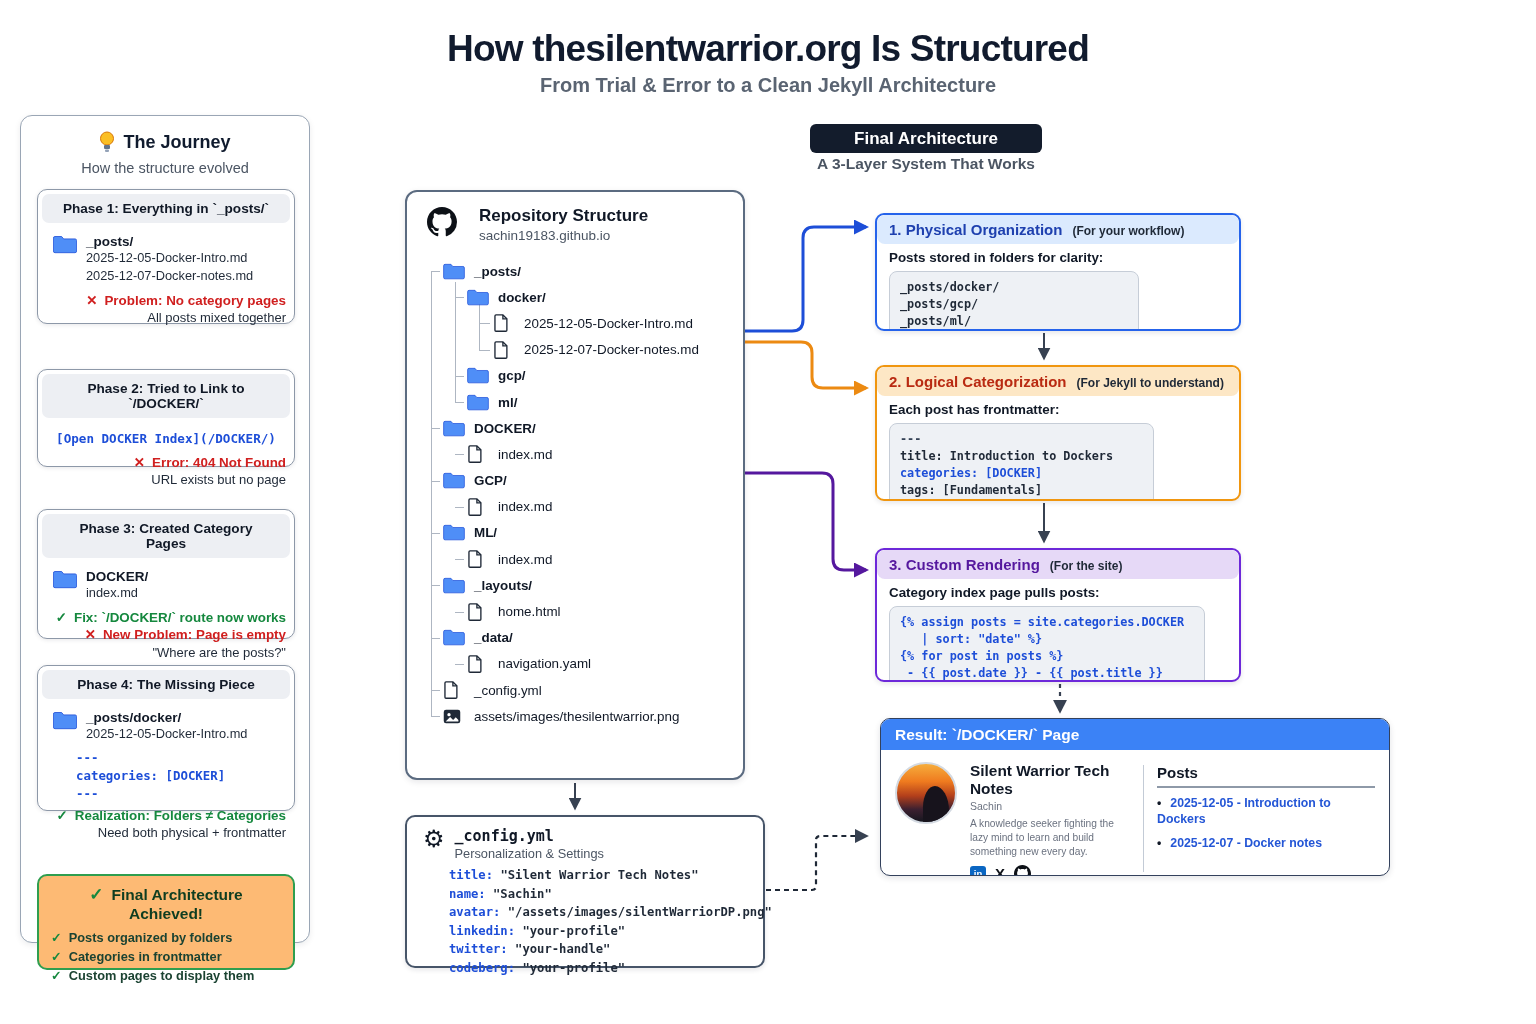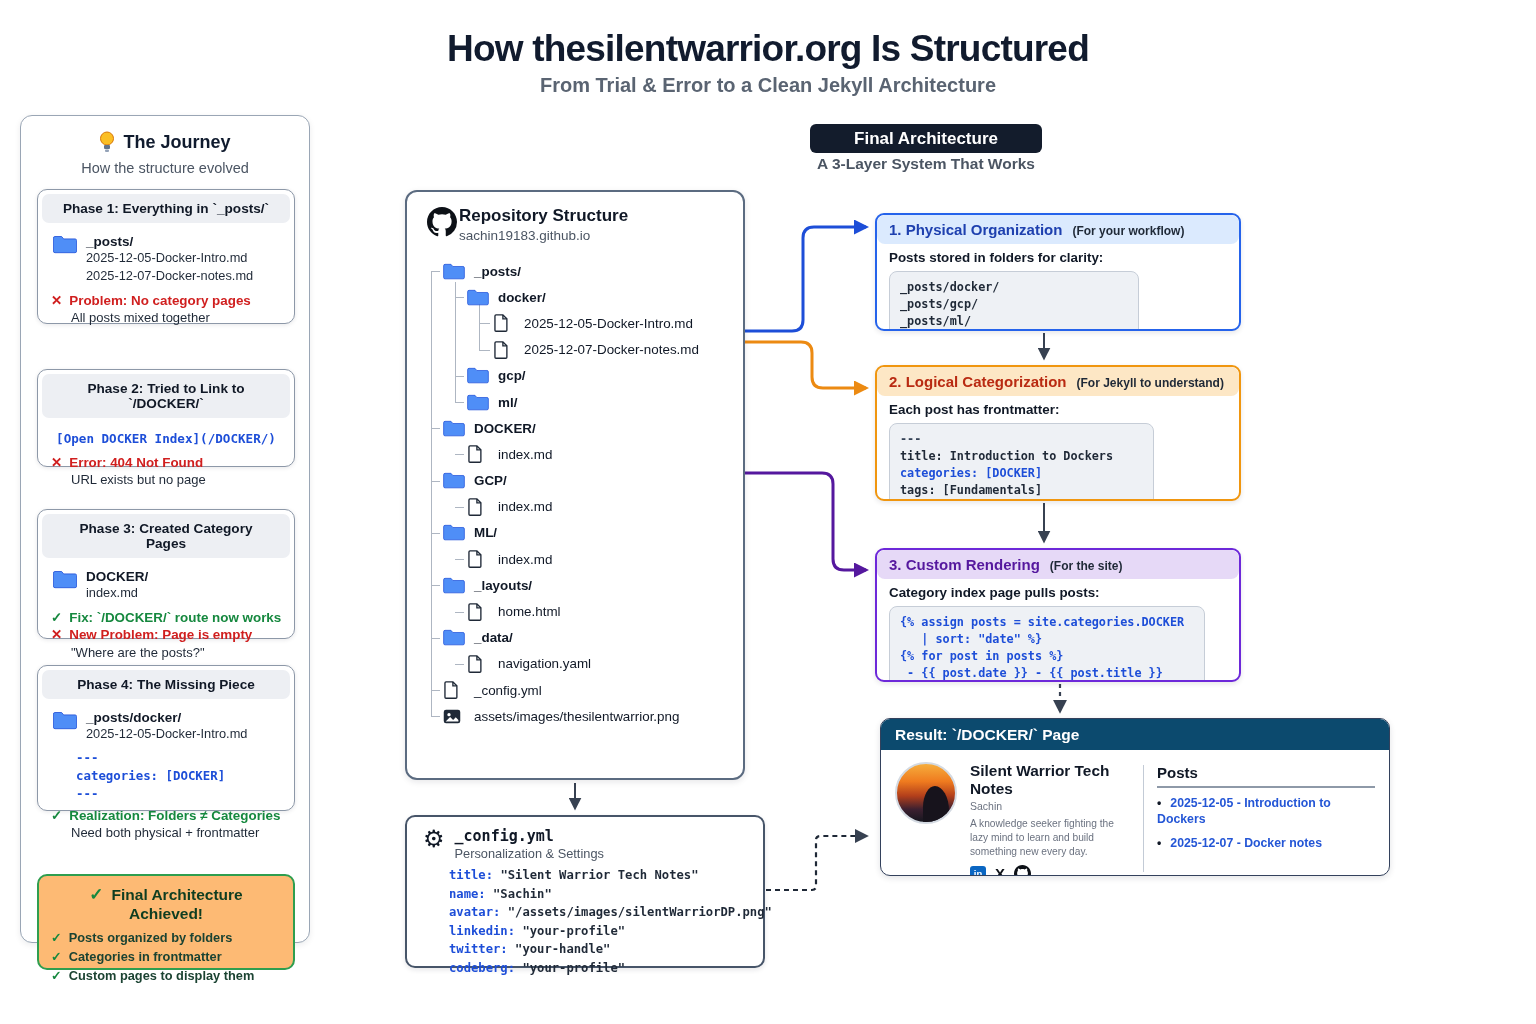--- a/index.html
+++ b/index.html
@@ -27,39 +27,39 @@
   .phase-head { margin:4px; background:#edeff3; border-radius:7px; padding:7px 16px; text-align:center; font-weight:bold; font-size:13.6px; color:#101826; }
   .p1 { top:73px;  height:135px; }
   .p2 { top:253px; height:98px;  }
   .p3 { top:393px; height:130px; }
   .p4 { top:549px; height:146px; }
 
   .folder-row { display:flex; gap:9px; padding:7px 8px 0 15px; }
   .ficon { flex:none; margin-top:1px; }
   .fname { font-size:13.5px; font-weight:bold; color:#101826; }
   .ffile { font-size:12.8px; color:#1f2937; line-height:1.4; }
-  .status { padding:7px 8px 0 13px; }
+  .status { padding:7px 8px 0 13px;text-align:right; }
   .sline { font-size:13.4px; font-weight:bold; line-height:1.3; }
   .sline.bad { color:#d01f1f; }
   .sline.ok  { color:#15883e; }
   .bad::before { content:"✕"; font-weight:bold; color:#d01f1f; margin-right:7px; }
   .ok::before  { content:"✓"; font-weight:bold; color:#15883e; margin-right:7px; }
   .snote { font-size:13px; color:#1f2937; padding-left:20px; line-height:1.35; }
   .mdlink { text-align:center; padding:9px 0 1px; font-size:12.6px; font-weight:bold; color:#1d4ed8; }
   .fm-lines { padding:6px 0 0 38px; font-size:12.4px; font-weight:bold; color:#1d4ed8; line-height:1.45; }
 
   .final-green { position:absolute; left:16px; top:758px; width:258px; height:96px; background:#fdba74; border:2px solid #2f9e4f; border-radius:10px; padding:8px 12px; }
   .fg-title { text-align:center; font-size:15.5px; font-weight:bold; color:#0f3d20; margin-bottom:5px; }
   .fg-title::before { content:"✓"; color:#15883e; font-size:17px; margin-right:8px; }
   .fg-item { font-size:12.8px; font-weight:bold; color:#1b4332; line-height:1.5; }
   .fg-item::before { content:"✓"; color:#15883e; margin-right:7px; font-weight:bold; }
 
   
   .repo { left:405px; top:190px; width:340px; height:590px; background:#fff; border:2px solid #5b6b80; border-radius:12px; box-shadow:0 2px 6px rgba(15,23,42,.10); }
-  .repo-head { display:flex; gap:2px; padding:15px 17px 0 20px; align-items:flex-start; }
+  .repo-head { display:flex; gap:22px; padding:15px 17px 0 20px; align-items:flex-start; }
   .repo-title { font-size:17px; font-weight:bold; color:#101826; line-height:1.1; }
   .repo-sub { font-size:13.5px; color:#4b5563; margin-top:2px; }
   .tree { position:absolute; left:0; top:66px; right:0; bottom:4px; }
   .tree-row { position:relative; height:26.2px; display:flex; align-items:center; }
   .tree-row.d0 { padding-left:36px; }
   .tree-row.d1 { padding-left:60px; }
   .tree-row.d2 { padding-left:86px; }
   .tree-row::before { content:""; position:absolute; top:50%; border-top:1.5px solid #aeb6c2; }
   .tree-row.d0::before { left:24px; width:9px; }
   .tree-row.d1::before { left:48px; width:9px; }
@@ -101,21 +101,21 @@
   .layer-1 .codeblock { width:250px; }
   .layer-2 { top:365px; height:136px; border:2px solid #f0960f; }
   .layer-2 .layer-head { background:#fde7c5; } .layer-2 .layer-title { color:#b92a12; }
   .layer-2 .codeblock { width:265px; }
   .layer-3 { top:548px; height:134px; border:2px solid #6d28d9; }
   .layer-3 .layer-head { background:#e6d9f7; } .layer-3 .layer-title { color:#55189e; }
   .layer-3 .codeblock { width:316px; color:#1d4ed8; }
 
   
   .result { left:880px; top:718px; width:510px; height:158px; background:#fff; border:1.5px solid #33415c; border-radius:10px; overflow:hidden; box-shadow:0 2px 6px rgba(15,23,42,.12); }
-  .result-head { height:31px; background:#0c4a6e; color:#fff; font-size:15.5px; font-weight:bold; line-height:31px; padding-left:14px; }
+  .result-head { height:31px; background:#3b82f6; color:#fff; font-size:15.5px; font-weight:bold; line-height:31px; padding-left:14px; }
   .result-body { display:flex; gap:13px; padding:12px 14px 0; }
   .avatar { width:62px; height:62px; border-radius:50%; flex:none; border:2.5px solid #d4dae2; position:relative; overflow:hidden;
             background:linear-gradient(180deg,#f6ad3c 0%, #ef7b1f 30%, #b33f1b 55%, #3d2030 78%, #15161f 100%); }
   .avatar::after { content:""; position:absolute; left:26px; top:22px; width:26px; height:46px; border-radius:46% 54% 0 0; background:#17131c; }
   .info { width:182px; }
   .site-title { font-size:15.4px; font-weight:bold; color:#101826; }
   .author { font-size:10.5px; color:#6b7280; margin-top:2px; }
   .bio { font-size:10.2px; color:#6b7280; line-height:1.35; margin-top:5px; }
   .socials { display:flex; gap:9px; align-items:center; margin-top:7px; }
   .li-ic { width:16px; height:16px; background:#0a66c2; border-radius:3px; color:#fff; font-size:9.5px; font-weight:bold; display:flex; align-items:center; justify-content:center; }

